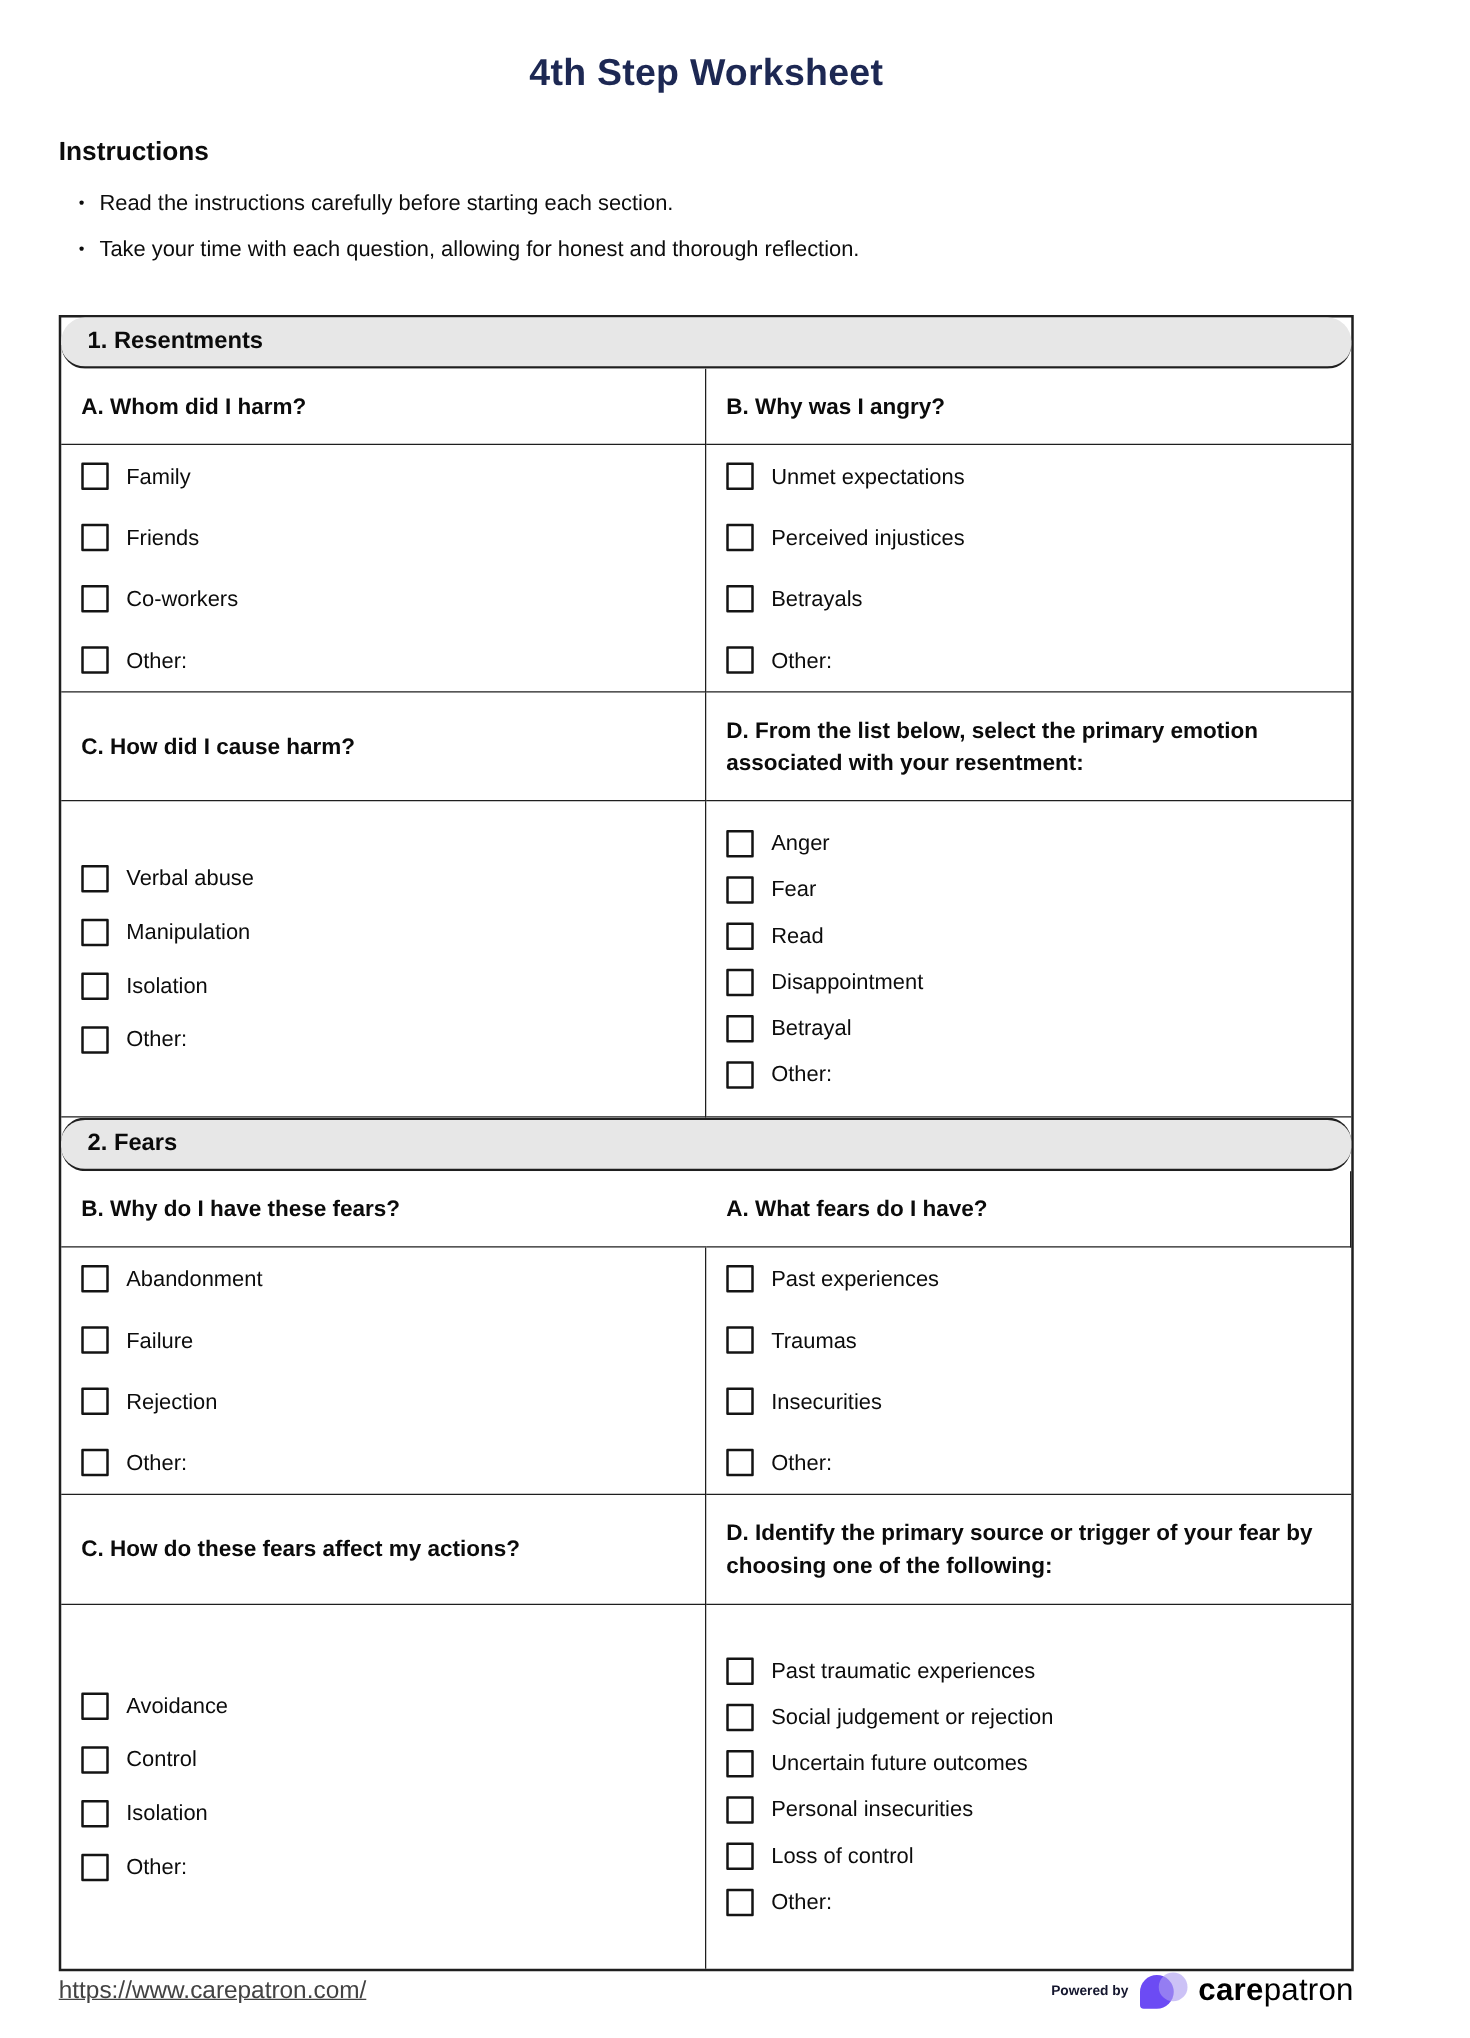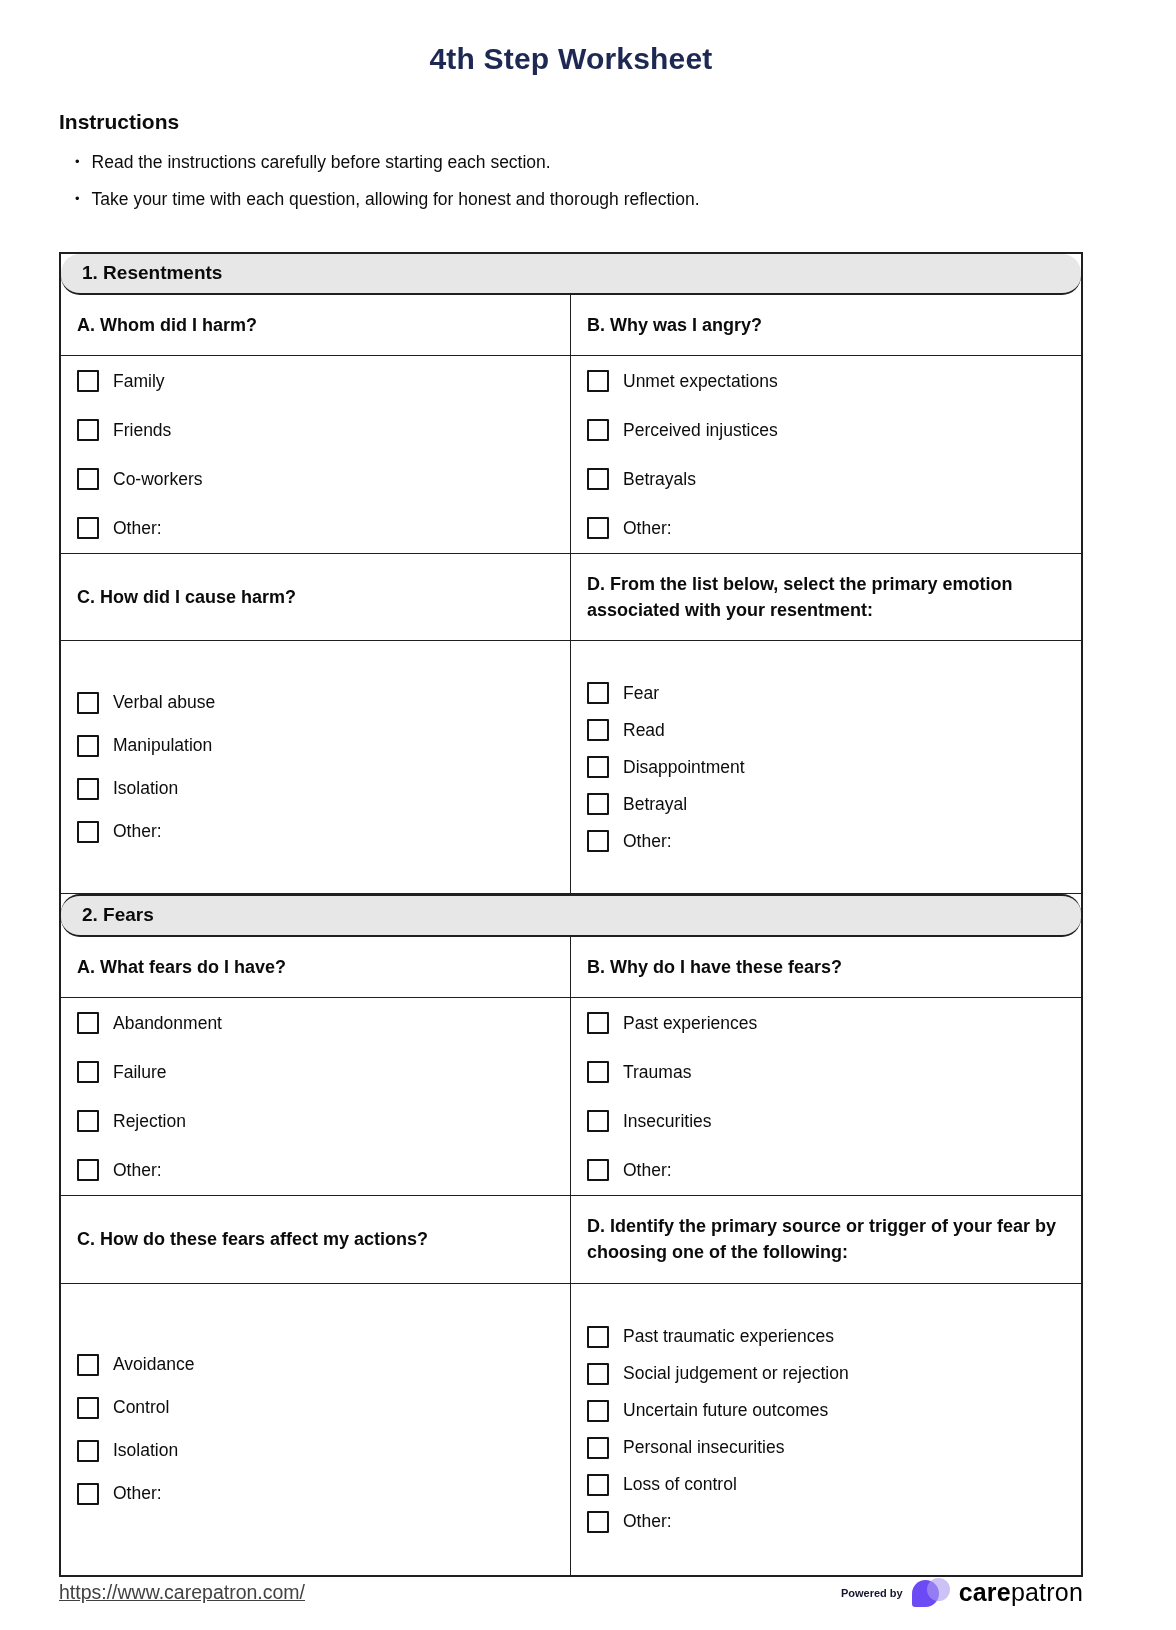--- a/index.html
+++ b/index.html
@@ -4,21 +4,21 @@
 <style>
   * { margin: 0; padding: 0; box-sizing: border-box; }
   html, body { background: #ffffff; }
   body {
     width: 1176px; height: 1630px;
     font-family: "Liberation Sans", sans-serif;
     color: #111;
     position: relative;
     overflow: hidden;
   }
-  .page { padding: 42px 93px 0 59px; display: flex; flex-direction: column; height: 100%; }
+  .page { padding: 42px 93px 0 47px; display: flex; flex-direction: column; height: 100%; }
 
   .doc-title {
     text-align: center;
     font-size: 30px; font-weight: 700;
     color: #1d2853;
     letter-spacing: 0.2px;
     margin-bottom: 34px;
   }
 
   .instructions-heading { font-size: 21px; font-weight: 700; color: #0c0c0c; margin-bottom: 18px; }
@@ -189,20 +189,24 @@
           </div>
           <div class="opt">
             <span class="cb"></span>
             <span class="opt-label">Other:</span>
           </div>
         </div>
 
         <div class="cell opts cd-opts right">
           <div class="opt">
             <span class="cb"></span>
+            <span class="opt-label">Anger</span>
+          </div>
+          <div class="opt">
+            <span class="cb"></span>
             <span class="opt-label">Fear</span>
           </div>
           <div class="opt">
             <span class="cb"></span>
             <span class="opt-label">Read</span>
           </div>
           <div class="opt">
             <span class="cb"></span>
             <span class="opt-label">Disappointment</span>
           </div>
@@ -215,25 +219,25 @@
             <span class="opt-label">Other:</span>
           </div>
         </div>
       </div>
     </div>
 
     <div class="section s2">
       <div class="sec-header">2. Fears</div>
       <div class="grid">
 
+        <div class="cell qhead">
+          <span class="qhead-text">B. Why do I have these fears?</span>
+        </div>
         <div class="cell left qhead">
           <span class="qhead-text">A. What fears do I have?</span>
-        </div>
-        <div class="cell qhead">
-          <span class="qhead-text">B. Why do I have these fears?</span>
         </div>
 
         <div class="cell left opts ab-opts">
           <div class="opt">
             <span class="cb"></span>
             <span class="opt-label">Abandonment</span>
           </div>
           <div class="opt">
             <span class="cb"></span>
             <span class="opt-label">Failure</span>

